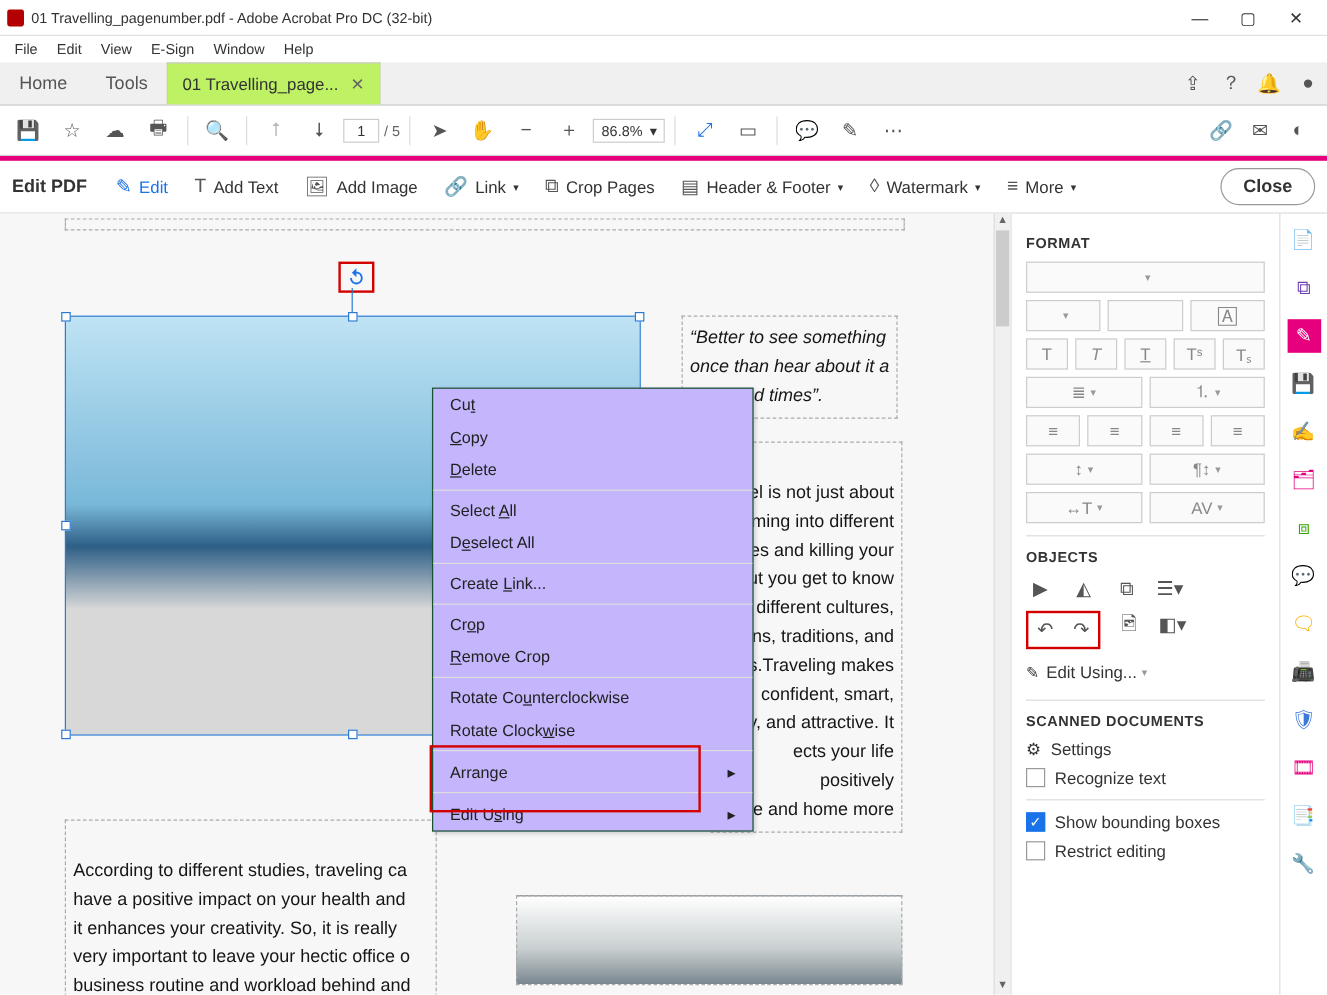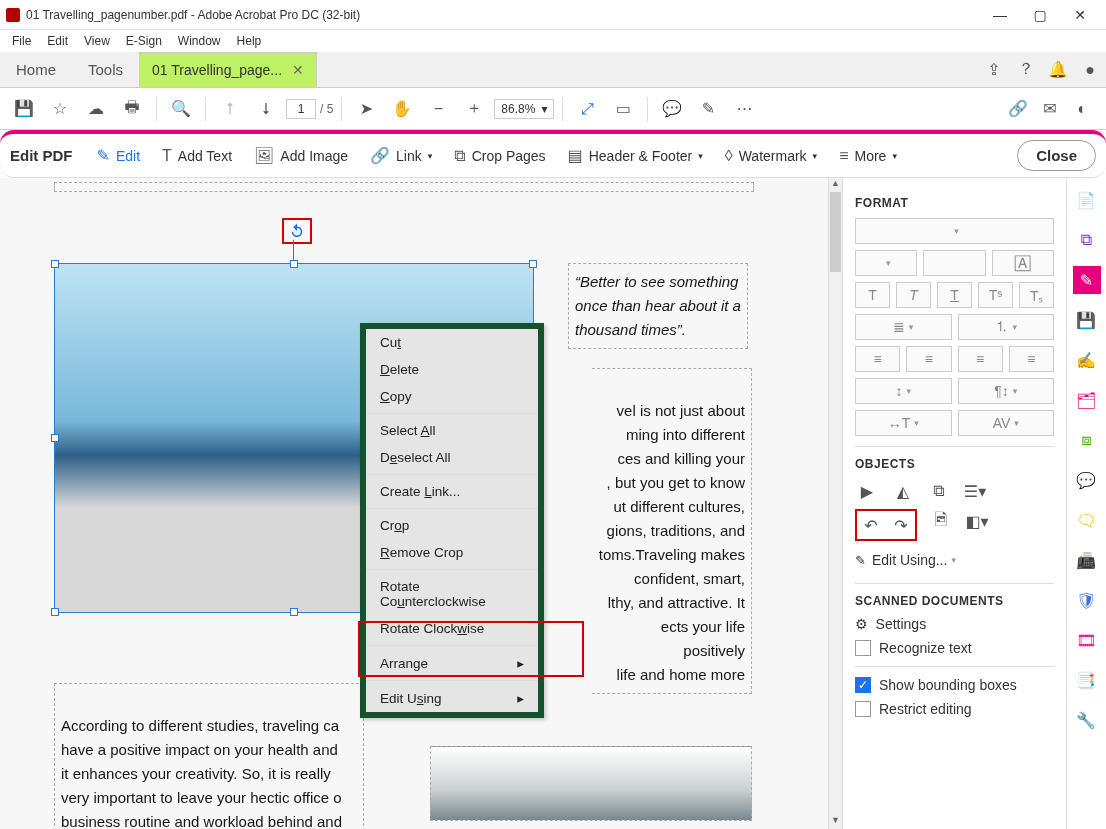--- a/index.html
+++ b/index.html
@@ -25,21 +25,21 @@
 
 
 .toolbar1 { height: 42px; display: flex; align-items: center; padding: 0 8px; border-bottom: 1px solid #d0d0d0; gap: 4px;}
 .toolbar1 .tico { width: 32px; height: 32px; display: flex; align-items: center; justify-content: center; color: #555; font-size:16px;}
 .toolbar1 .sep { width: 1px; height: 24px; background: #ddd; margin: 0 4px; }
 .toolbar1 .pagebox { width: 30px; text-align: center; border: 1px solid #ccc; padding: 2px 0; font-size:12px;}
 .toolbar1 .zoombox { padding: 2px 6px; border: 1px solid #ccc; font-size: 12px; display:flex; align-items:flex-end;}
 .toolbar1 .right { margin-left: auto; display: flex; }
 
 
-.editbar { height: 48px; display: flex; align-items: center; padding: 0 10px; gap: 10px; border-top: 4px solid #e6007e; border-bottom: 1px solid #ddd; border-radius: 14px;}
+.editbar { height: 48px; display: flex; align-items: center; padding: 0 10px; gap: 10px; border-top: 4px solid #e6007e; border-bottom: 1px solid #ddd;}
 .editbar .title { font-size: 15px; font-weight: 600; margin-right: 8px;}
 .editbar .btn { display: flex; align-items: center; gap: 6px; font-size: 14px; color: #333; padding: 4px 6px;}
 .editbar .btn.blue { color: #1a73e8; }
 .editbar .closebtn { margin-left: auto; border: 1px solid #999; border-radius: 18px; padding: 6px 18px; font-size: 15px; font-weight:600;}
 .eico { font-size:16px; color:#555; }
 
 
 .main { display: flex; height: calc(829px - 30px - 22px - 36px - 42px - 48px); }
 .docwrap { flex: 1; position: relative; background: #f7f7f7; overflow: hidden;}
 .vscroll { width: 14px; background: #f0f0f0; border-left:1px solid #ddd; position:relative;}
@@ -50,21 +50,21 @@
 
 
 .textbox { position:absolute; border: 1px dashed #aaa; padding: 6px; font-size: 15px; line-height: 1.6; color: #161616;}
 .imgbox { position:absolute; border: 1px solid #2a7ad2; }
 .imgbox .handle { width:8px; height:8px; background:#fff; border:1px solid #2a7ad2; position:absolute; }
 .rotbox { position:absolute; border:2px solid #d40000; padding:2px 4px; }
 .rotbox svg { display:block;}
 .flipbox { position:absolute; border:2px solid #d40000; }
 
 
-.ctxmenu { position:absolute; background:#e5e5e5; border:6px solid #14532d; box-shadow: 2px 2px 4px rgba(0,0,0,0.2); width:184px;}
+.ctxmenu { position:absolute; background:#c4b5fd; border:1px solid #14532d; box-shadow: 2px 2px 4px rgba(0,0,0,0.2); width:268px;}
 .ctxmenu .item { padding: 6px 14px; font-size: 13.5px; color:#222; display:flex; justify-content:space-between; align-items:center;}
 .ctxmenu .sep { height:1px; background:#ddd; margin: 3px 0;}
 .ctxmenu .item .ul { text-decoration: underline; }
 
 
 .sidepanel { width: 224px; border-left:1px solid #ddd; padding: 10px 12px; overflow:hidden;}
 .sidepanel h4 { font-size: 12px; font-weight: 700; color:#333; letter-spacing:0.5px; margin: 8px 0;}
 .ctrlrow { display:flex; gap:6px; margin: 6px 0;}
 .ctrl { border:1px solid #ccc; height:26px; flex:1; display:flex; align-items:center; justify-content:center; color:#888; font-size:14px; background:#fafafa;}
 .ctrl.dd::after { content:"▾"; font-size:9px; margin-left:4px; color:#999;}
@@ -245,24 +245,24 @@
 
       <div class="textbox" style="left:420px; top:568px; width:322px; height:75px; background:linear-gradient(180deg,#fff 0%,#c9cfd0 60%,#7a8790 100%); padding:0;"></div>
 
       <div class="flipbox" style="left:348px; top:443px; width:226px; height:56px; z-index:6;"></div>
 
       <div class="ctxmenu" style="left:350px; top:145px; z-index:5;">
         <div class="item">
             <span>Cu<span class="ul">t</span></span>
           </div>
         <div class="item">
+            <span><span class="ul">C</span>opy</span>
+          </div>
+        <div class="item">
             <span><span class="ul">D</span>elete</span>
-          </div>
-        <div class="item">
-            <span><span class="ul">C</span>opy</span>
           </div>
         <div class="sep"></div>
         <div class="item">
             <span>Select <span class="ul">A</span>ll</span>
           </div>
         <div class="item">
             <span>D<span class="ul">e</span>select All</span>
           </div>
         <div class="sep"></div>
         <div class="item">

